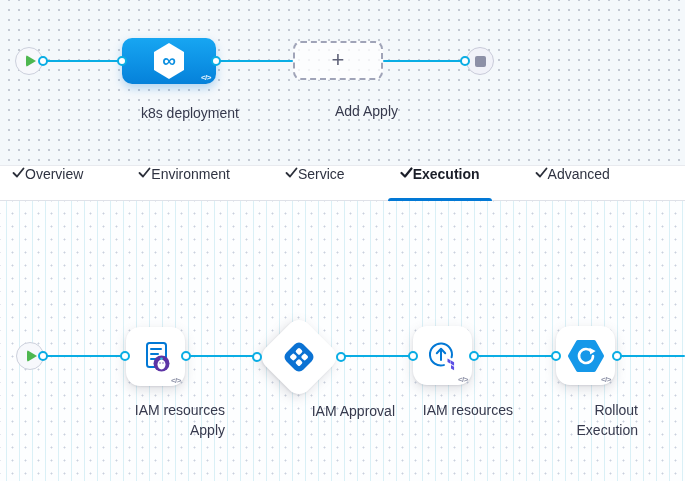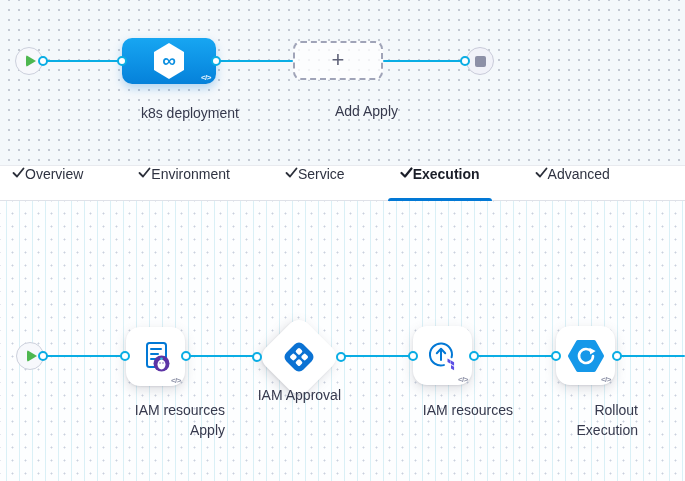--- a/index.html
+++ b/index.html
@@ -207,21 +207,21 @@
       <path d="M 25.4 13.5 A 7 7 0 1 0 27 18" fill="none" stroke="#ffffff" stroke-width="2.6" stroke-linecap="round"></path>
       <path d="M 23.5 9.8 L 29.6 13 L 24.2 16.6 Z" fill="#ffffff"></path>
     </svg>
     <span class="step-code">&lt;/&gt;</span>
   </div>
 
   <div class="node-label" style="left:85px; top:199px; width:140px;">
     <div>IAM resources</div>
     <div>Apply</div>
   </div>
-  <div class="node-label" style="left:229px; top:184px; width:112px;">
+  <div class="node-label" style="left:229px; top:200px; width:166px;">
     <div>IAM Approval</div>
   </div>
   <div class="node-label" style="left:373px; top:199px; width:140px;">
     <div>IAM resources</div>
   </div>
   <div class="node-label" style="left:498px; top:199px; width:140px;">
     <div>Rollout</div>
     <div>Execution</div>
   </div>
 </div>

